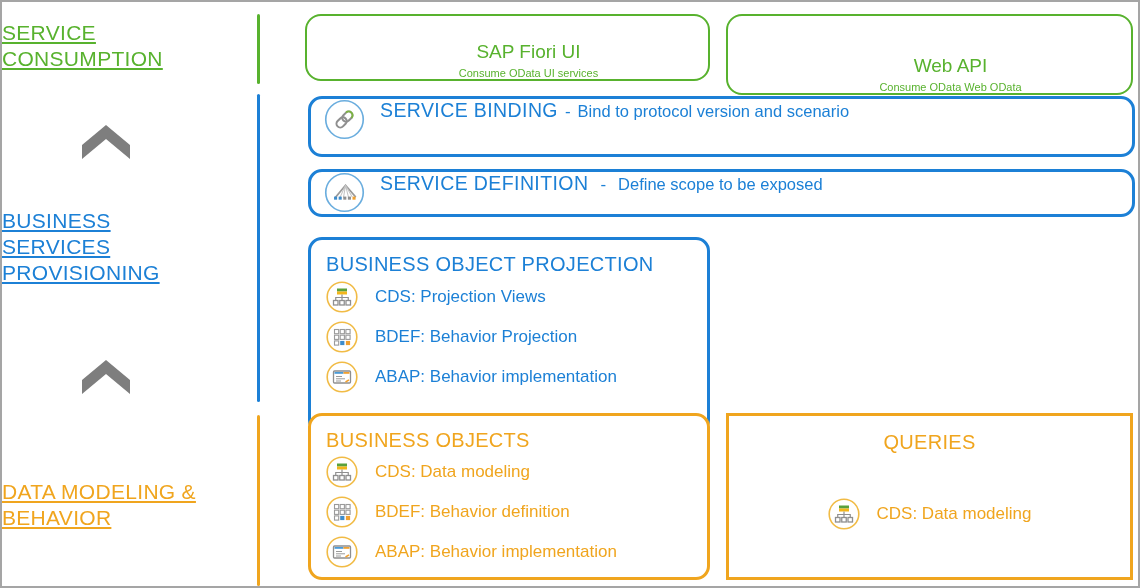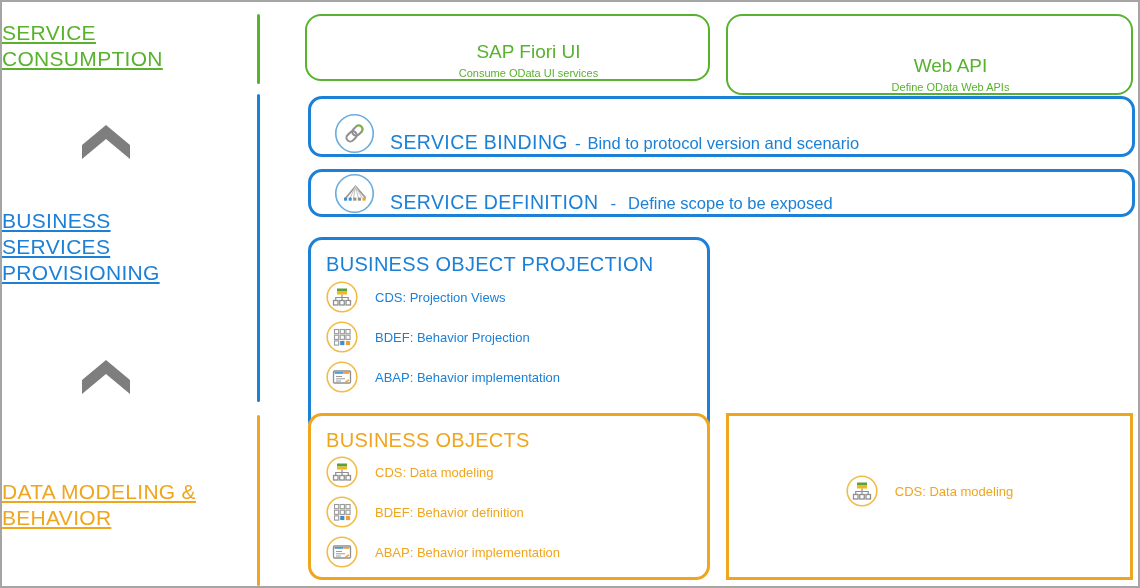--- a/index.html
+++ b/index.html
@@ -33,41 +33,41 @@
   #div-modeling{top:413px;height:171px;background:var(--orange);}
   
   .box{position:absolute;box-sizing:border-box;background:#fff;}
   .green-box{border:2.5px solid var(--green);border-radius:16px;
     display:flex;flex-direction:column;align-items:center;justify-content:flex-end;gap:4px;padding-left:42px;}
   #box-fiori{left:303px;top:12px;width:405px;height:67px;}
   #box-webapi{left:724px;top:12px;width:407px;height:81px;}
   .g-title{font-size:19px;color:var(--green);}
   .g-sub{font-size:11px;color:var(--green);}
   .blue-bar{border:3px solid var(--blue);border-radius:14px;
-    display:flex;align-items:flex-end;padding-left:23px;}
+    display:flex;align-items:flex-start;padding-left:13px;}
   #box-binding{left:306px;top:94px;width:827px;height:61px;}
   #box-definition{left:306px;top:167px;width:827px;height:48px;}
   .svc-text{margin-left:15px;color:var(--blue);white-space:nowrap;}
   .svc-title{font-size:19.5px;letter-spacing:.4px;}
   .svc-sep{font-size:17px;margin:0 7px;}
   #box-definition .svc-sep{margin:0 12px;}
   .svc-sub{font-size:16.5px;}
   .stack-box{border-radius:14px;padding:13px 10px 0 15px;}
   #box-bop{left:306px;top:235px;width:402px;height:197px;border:3px solid var(--blue);}
   #box-bo{left:306px;top:411px;width:402px;height:167px;border:3px solid var(--orange);}
   #box-queries{left:724px;top:411px;width:407px;height:167px;border:3px solid var(--orange);
     box-sizing:border-box;position:absolute;background:#fff;padding-top:15px;}
   .box-title{font-size:20px;letter-spacing:.3px;}
   .blue-text{color:var(--blue);}
   .orange-text{color:var(--orange);}
   .item-row{display:flex;align-items:center;gap:17px;height:38px;margin-top:2px;}
   #box-bo .item-row{height:40px;margin-top:0;}
   #box-bop .item-row:first-of-type{margin-top:6px;}
   #box-bo .item-row:first-of-type{margin-top:4px;}
-  .item-label{font-size:13px;white-space:nowrap;}
+  .item-label{font-size:17px;white-space:nowrap;}
   .q-title{text-align:center;}
   .q-item{display:flex;align-items:center;justify-content:center;gap:17px;margin-top:44px;}
   .icon-wrap{flex:0 0 auto;display:flex;}
 </style>
 </head>
 <body>
 
 <div class="canvas">
 
   <div class="side-label" id="lbl-consumption">SERVICE
@@ -96,21 +96,21 @@
   <div class="divider-seg" id="div-provisioning"></div>
   <div class="divider-seg" id="div-modeling"></div>
 
   <div class="box green-box" id="box-fiori">
     <div class="g-title">SAP Fiori UI</div>
     <div class="g-sub">Consume OData UI services</div>
   </div>
 
   <div class="box green-box" id="box-webapi">
     <div class="g-title">Web API</div>
-    <div class="g-sub">Define OData Web APIs</div>
+    <div class="g-sub">Consume OData Web OData</div>
   </div>
 
   <div class="box blue-bar" id="box-binding">
     <span class="icon-wrap">
       <svg width="41" height="41" viewBox="0 0 40 40">
         <circle cx="20" cy="20" r="18.3" fill="#fff" stroke="#6aadde" stroke-width="1.6"></circle>
         <g transform="rotate(-45 20 20)" fill="none">
           <rect x="10.5" y="16.3" width="11" height="7.4" rx="3.7" stroke="#8f8f8f" stroke-width="2"></rect>
           <rect x="18.5" y="16.3" width="11" height="7.4" rx="3.7" stroke="#8f8f8f" stroke-width="2"></rect>
           <path d="M25.8 16.3 a3.7 3.7 0 0 1 0 7.4" stroke="#7cb342" stroke-width="2"></path>
@@ -236,20 +236,21 @@
           <rect x="17.5" y="11" width="6" height="1.8" fill="#f0a030"></rect>
           <path d="M10 15.5 h6 M10 17.8 h9 M10 20 h5" stroke="#9a9a9a" stroke-width="1" fill="none"></path>
           <path d="M19.5 21 l3.5 -2.2" stroke="#f0a030" stroke-width="1.5" fill="none"></path>
         </svg>
       </span>
       <span class="item-label orange-text">ABAP: Behavior implementation</span>
     </div>
   </div>
 
   <div id="box-queries">
+    <div class="box-title orange-text q-title">QUERIES</div>
     <div class="q-item">
       <span class="icon-wrap">
         <svg width="32" height="32" viewBox="0 0 32 32">
           <circle cx="16" cy="16" r="14.8" fill="#fff" stroke="#f1bb45" stroke-width="1.6"></circle>
           <rect x="11" y="7.5" width="10" height="3" fill="#5aa13c"></rect>
           <rect x="11" y="10.5" width="10" height="3" fill="#f3b61b"></rect>
           <path d="M16 13.5 V16.5 M9.75 19.5 V16.5 H22.25 V19.5 M16 16.5 V19.5" fill="none" stroke="#8f8f8f" stroke-width="1.2"></path>
           <rect x="7.5" y="19.5" width="4.5" height="4.5" fill="#fff" stroke="#8f8f8f" stroke-width="1.3"></rect>
           <rect x="13.75" y="19.5" width="4.5" height="4.5" fill="#fff" stroke="#8f8f8f" stroke-width="1.3"></rect>
           <rect x="20" y="19.5" width="4.5" height="4.5" fill="#fff" stroke="#8f8f8f" stroke-width="1.3"></rect>

